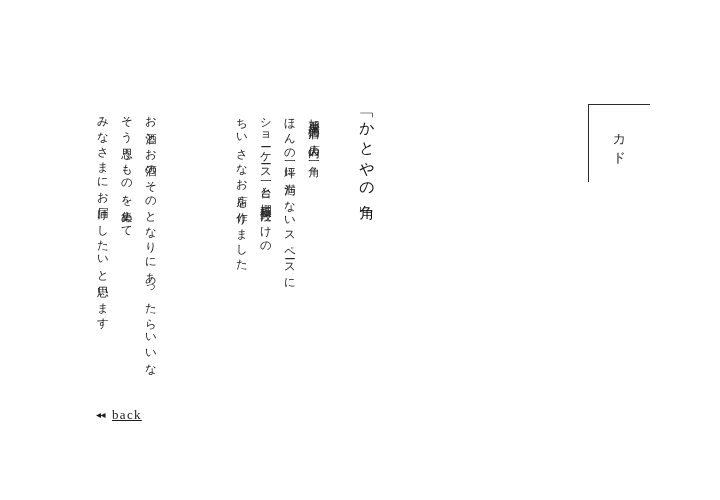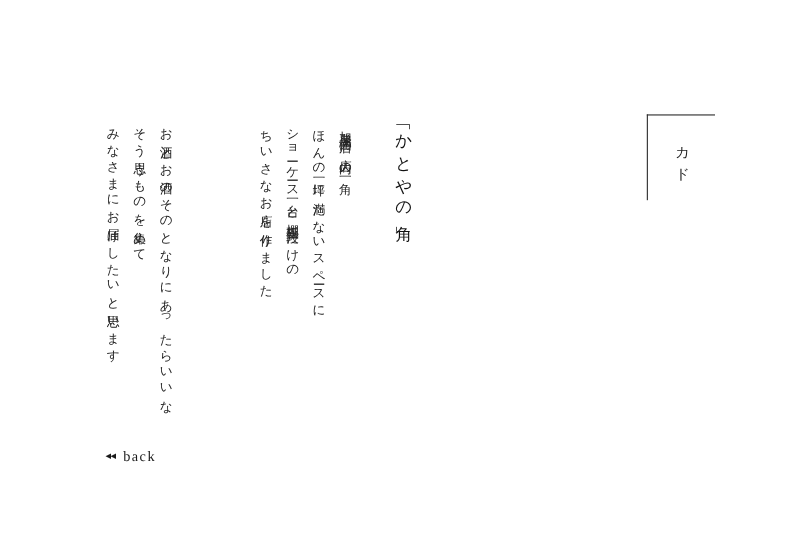--- a/index.html
+++ b/index.html
@@ -116,20 +116,21 @@
   }
   .back-arrows {
     display: inline-block;
     font-size: 10px;
     letter-spacing: -0.05em;
     color: #1a1a1a;
     line-height: 1;
   }
   .back-label {
     line-height: 1;
+    text-decoration: underline;
   }
 </style>
 </head>
 <body>
 
 <div class="page">
 
   <div class="logo-mark">
     <div class="logo-bracket"></div>
     <div class="logo-text">カド</div>

